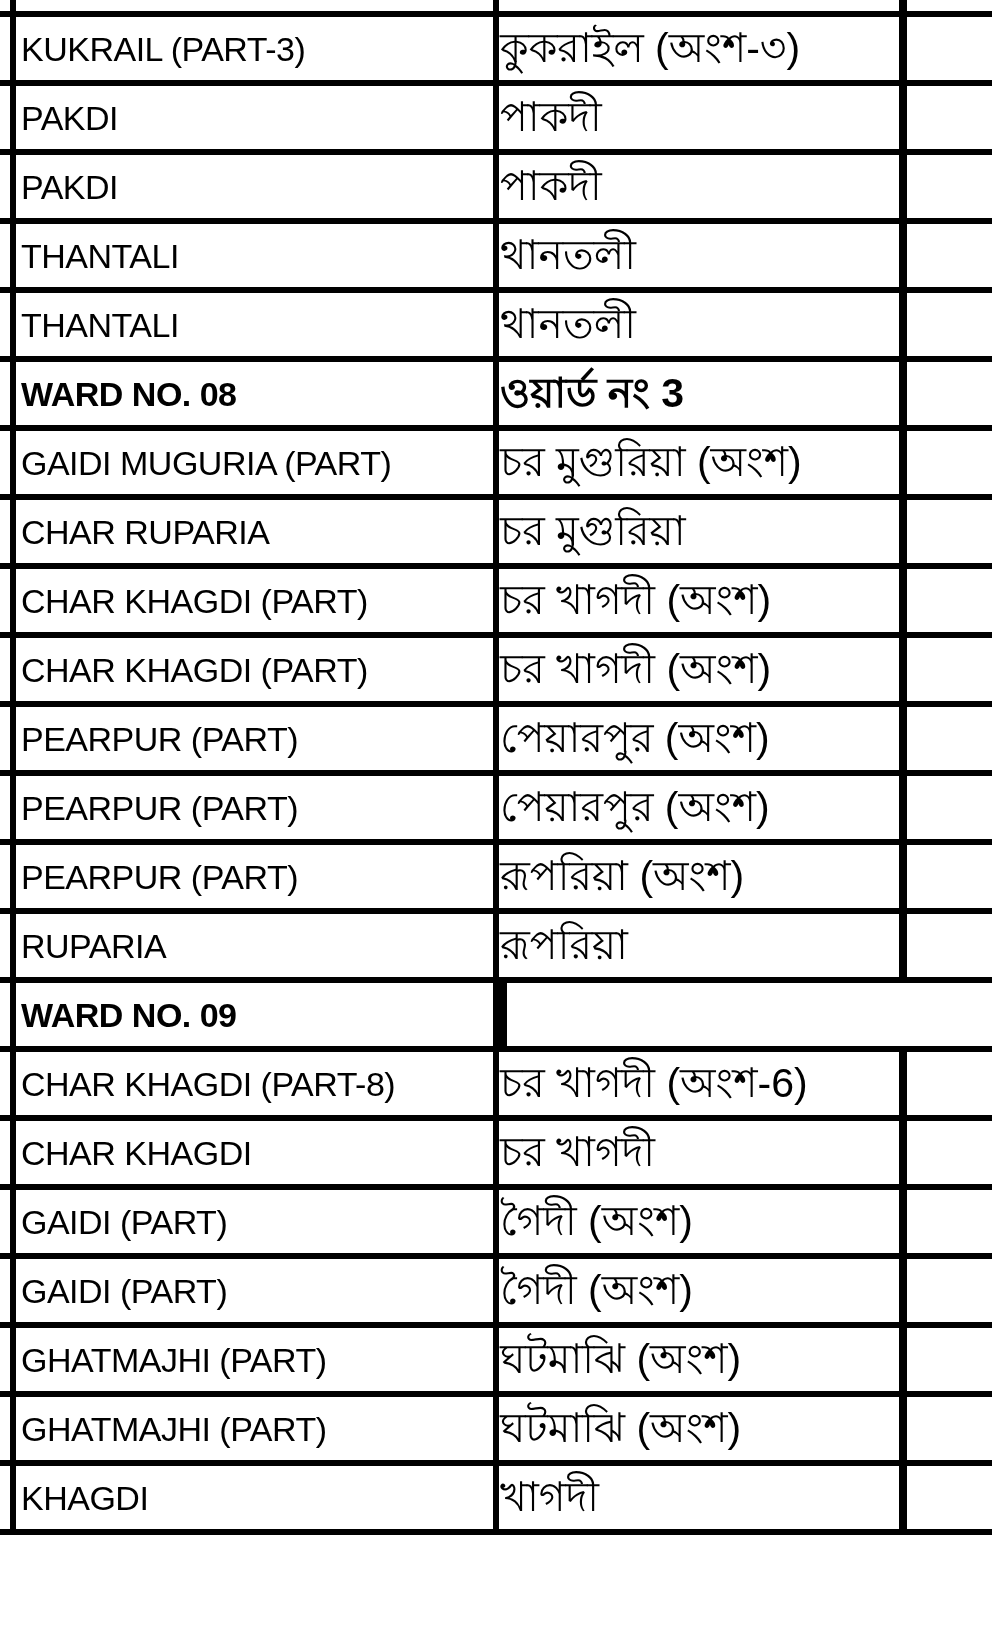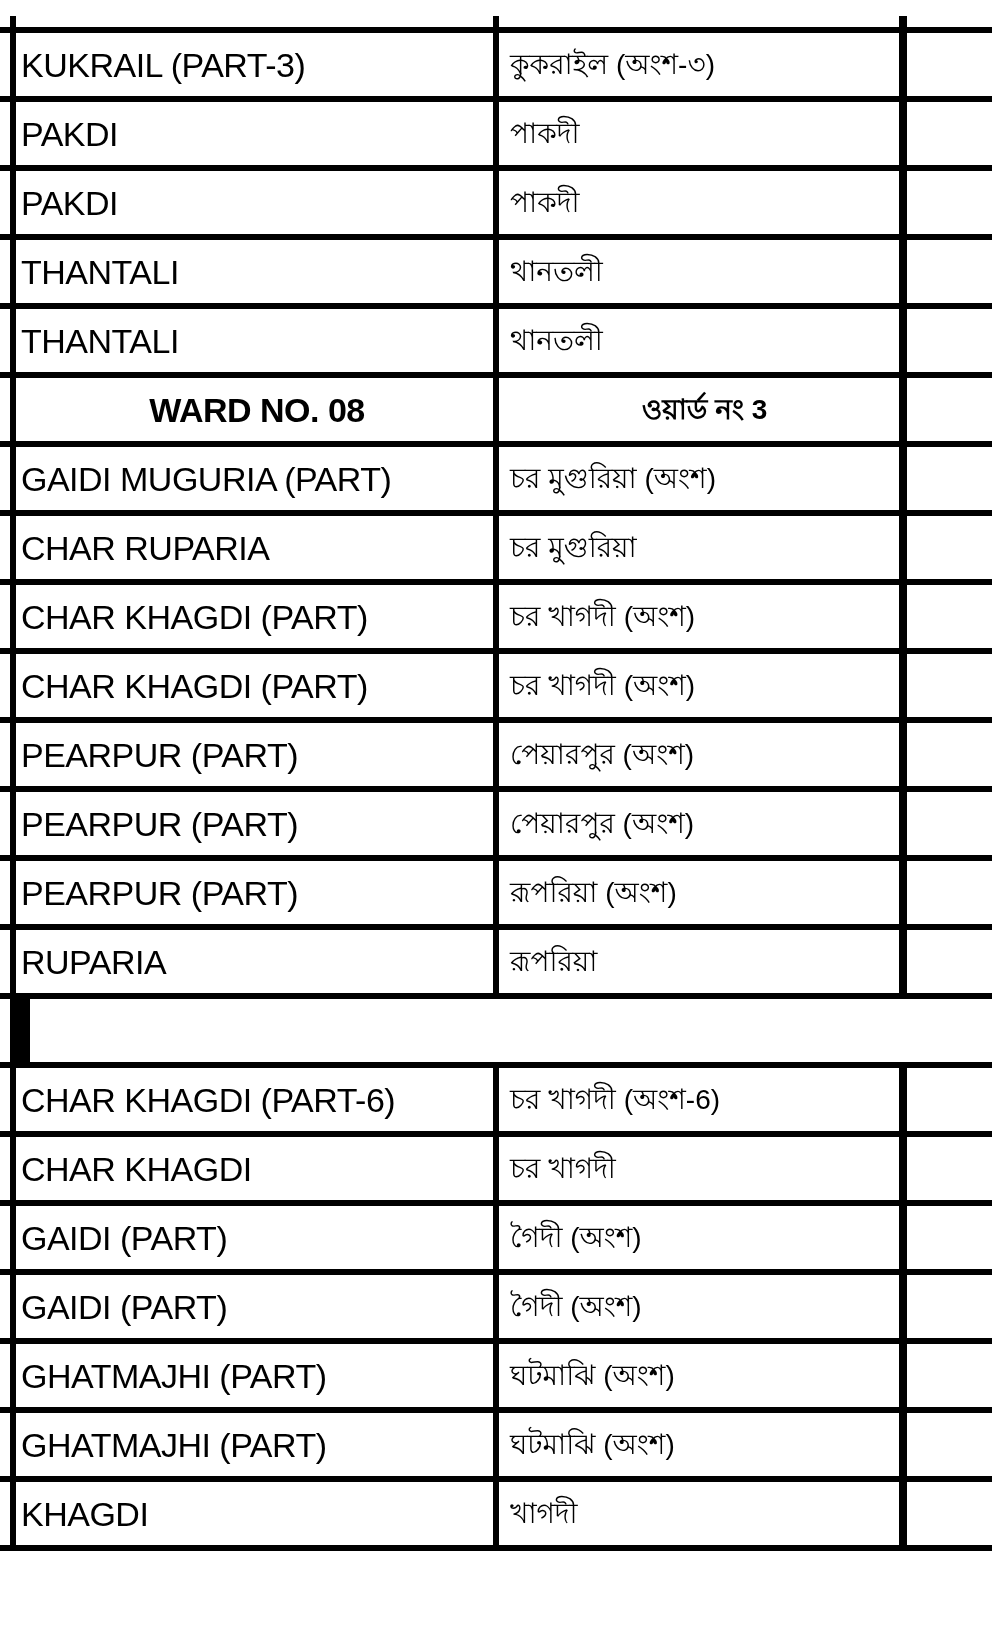--- a/index.html
+++ b/index.html
@@ -5,21 +5,21 @@
   html, body { margin:0; padding:0; background:#ffffff; }
   .page {
     position:relative;
     width:992px;
     height:1632px;
     background:#ffffff;
     color:#000000;
     font-family:"Liberation Sans", "DejaVu Sans", sans-serif;
     overflow:hidden;
   }
-  .table { position:absolute; top:16px; left:0; width:992px; }
+  .table { position:absolute; top:0; left:0; width:992px; }
   .row {
     display:flex;
     height:63px;
     border-bottom:6px solid #000000;
   }
   .row.strip { height:11px; }
   .gutter-left  { width:10px; }
   .gutter-right { width:11px; }
   .vline        { width:6px;  background:#000000; }
   .vline-right  { width:8px;  background:#000000; }
@@ -31,24 +31,24 @@
     white-space:nowrap;
   }
   .cell-en {
     width:477px;
     padding-left:5px;
     font-size:34px;
     letter-spacing:-0.5px;
   }
   .cell-bn {
     width:400px;
-    padding-left:11px;
-    font-size:28px;
-  }
-  .row.bold .cell { font-weight:bold;justify-content:center; }
+    padding-left:1px;
+    font-size:41px;
+  }
+  .row.bold .cell { font-weight:bold; }
   .txt { line-height:1; }
 </style>
 </head>
 <body>
 
 <div class="page">
   <div class="table">
     <div class="row strip">
       <div class="gutter-left"></div>
       <div class="vline"></div>
@@ -237,29 +237,32 @@
     <div class="vline"></div>
     <div class="cell cell-bn">
       <span class="txt">রূপরিয়া</span>
     </div>
     <div class="vline-right"></div>
     <div class="gutter-right"></div>
   </div>
       <div class="row bold">
     <div class="gutter-left"></div>
     <div class="vline"></div>
-    <div class="vline"></div>
-    <div class="vline-right"></div>
-    <div class="gutter-right"></div>
-  </div>
-      <div class="row">
-    <div class="gutter-left"></div>
-    <div class="vline"></div>
-    <div class="cell cell-en">
-      <span class="txt">CHAR KHAGDI (PART-6)</span>
+    <div class="cell cell-en">
+      <span class="txt">WARD NO. 09</span>
+    </div>
+    <div class="vline"></div>
+    <div class="vline-right"></div>
+    <div class="gutter-right"></div>
+  </div>
+      <div class="row">
+    <div class="gutter-left"></div>
+    <div class="vline"></div>
+    <div class="cell cell-en">
+      <span class="txt">CHAR KHAGDI (PART-8)</span>
     </div>
     <div class="vline"></div>
     <div class="cell cell-bn">
       <span class="txt">চর খাগদী (অংশ-6)</span>
     </div>
     <div class="vline-right"></div>
     <div class="gutter-right"></div>
   </div>
       <div class="row">
     <div class="gutter-left"></div>

